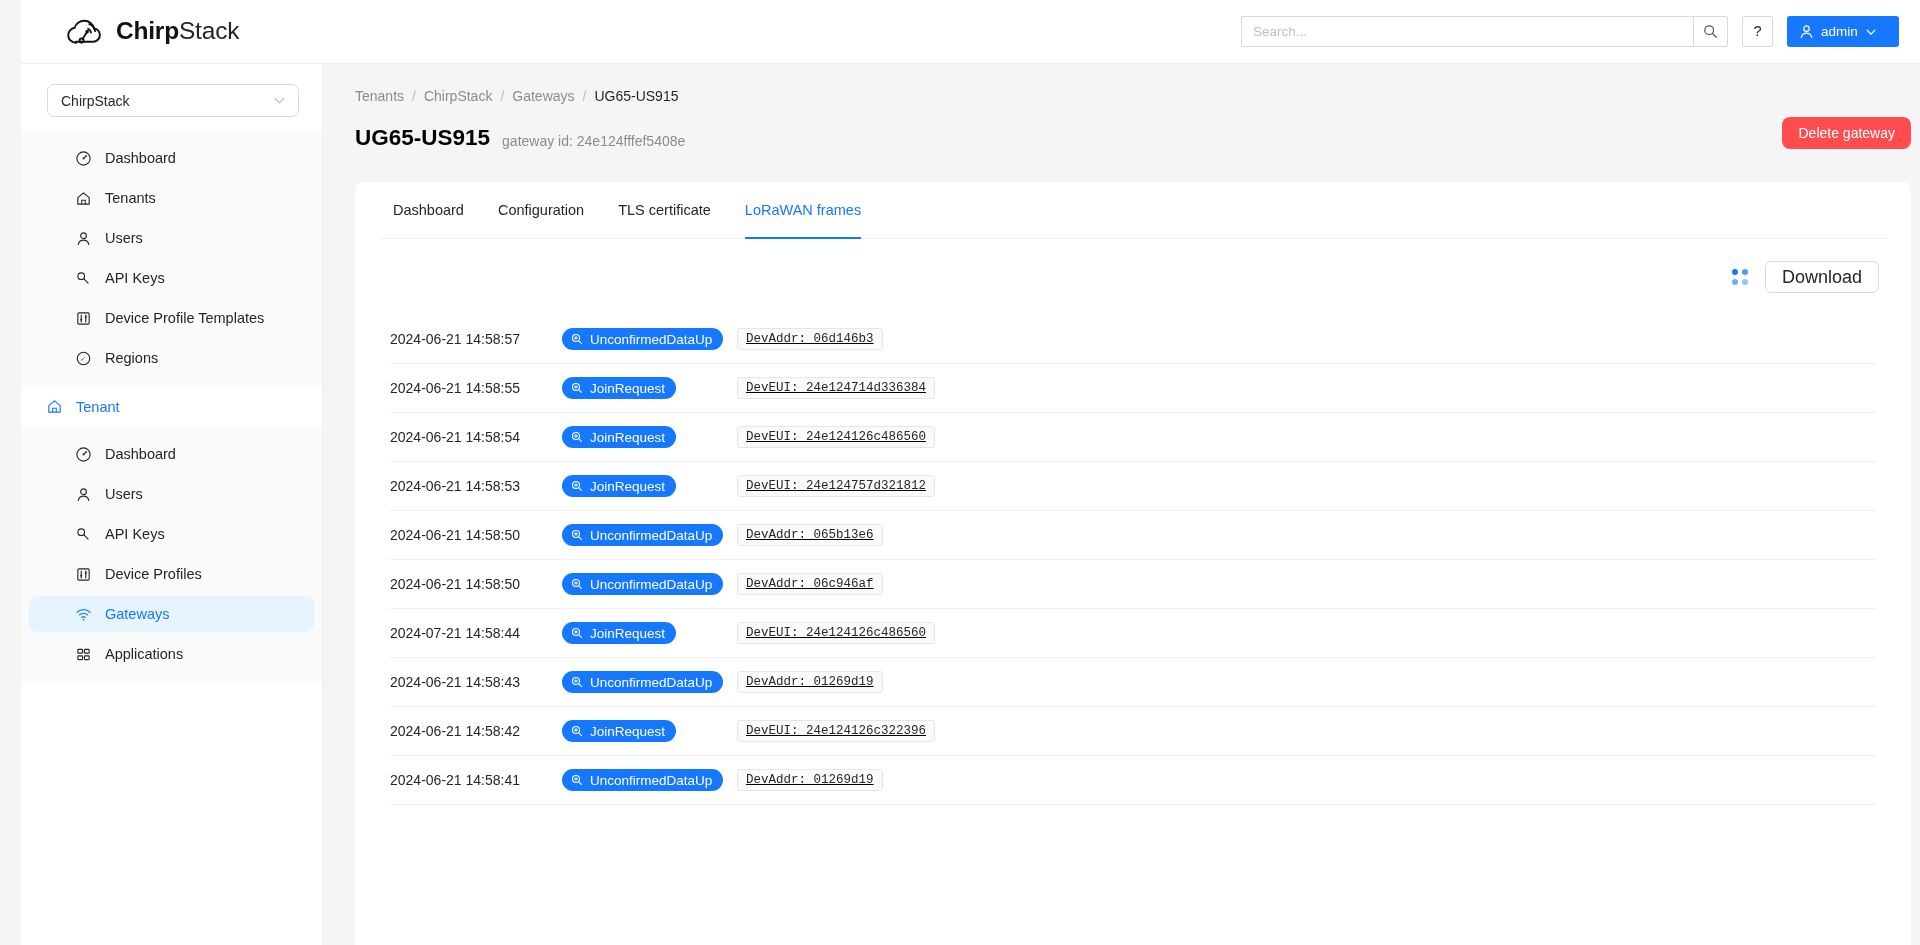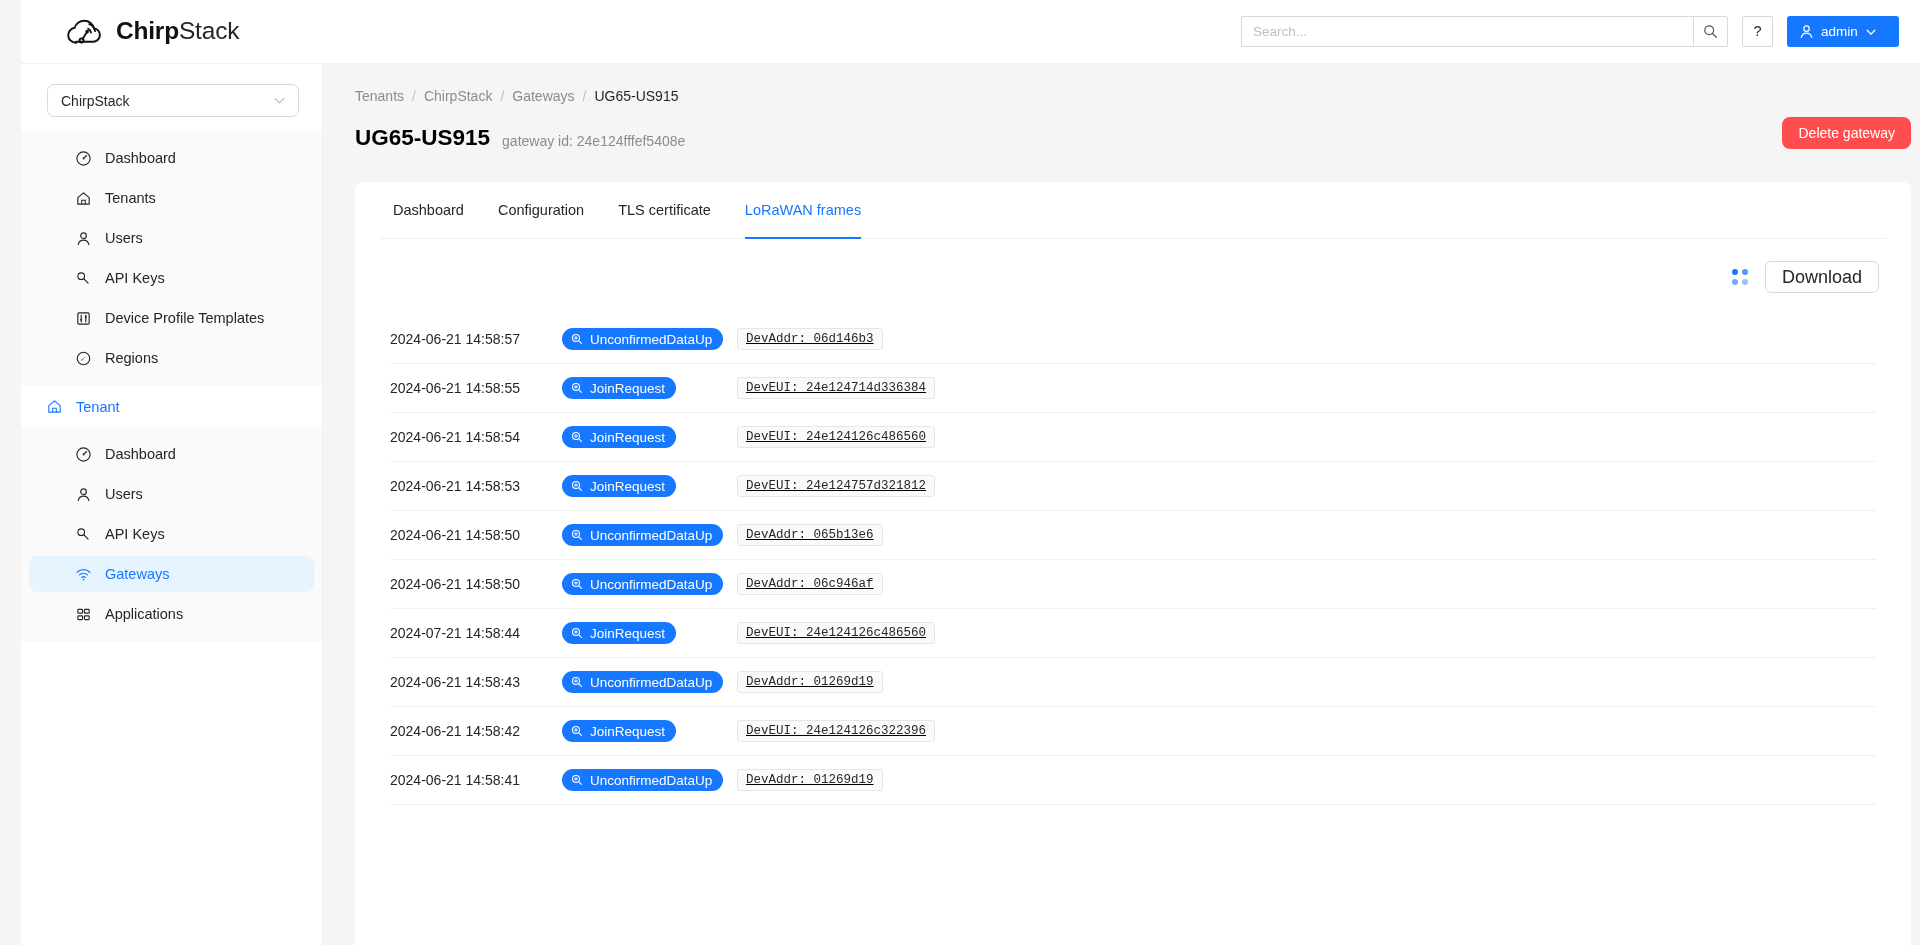--- a/index.html
+++ b/index.html
@@ -356,20 +356,31 @@
           </div>
           <div class="menu-item">
             <span class="ico">
               <svg width="17" height="17" viewBox="0 0 18 18">
                   <circle cx="6.6" cy="6.6" r="3.5" fill="none" stroke="#262626" stroke-width="1.2"></circle>
                   <path d="M9.2 9.2l4.6 4.8" stroke="#262626" stroke-width="1.2" stroke-linecap="round"></path>
                 </svg>
             </span>
             <span>API Keys</span>
           </div>
+          <div class="menu-item">
+            <span class="ico">
+              <svg width="17" height="17" viewBox="0 0 18 18">
+                  <rect x="3" y="3" width="12" height="12" rx="1.2" fill="none" stroke="#262626" stroke-width="1.2"></rect>
+                  <path d="M6.6 5.4v7.2M11.4 5.4v7.2" stroke="#262626" stroke-width="1.2" stroke-linecap="round"></path>
+                  <circle cx="6.6" cy="10.4" r="1.1" fill="#262626"></circle>
+                  <circle cx="11.4" cy="7.4" r="1.1" fill="#262626"></circle>
+                </svg>
+            </span>
+            <span>Device Profiles</span>
+          </div>
           <div class="menu-item selected">
             <span class="ico">
               <svg width="17" height="17" viewBox="0 0 18 18">
                 <path d="M2.2 6.6a10 10 0 0113.6 0" fill="none" stroke="#1677ff" stroke-width="1.3" stroke-linecap="round"></path>
                 <path d="M4.7 9.4a6.4 6.4 0 018.6 0" fill="none" stroke="#1677ff" stroke-width="1.3" stroke-linecap="round"></path>
                 <path d="M7.1 12.1a2.9 2.9 0 013.8 0" fill="none" stroke="#1677ff" stroke-width="1.3" stroke-linecap="round"></path>
                 <circle cx="9" cy="14.4" r="1" fill="#1677ff"></circle>
               </svg>
             </span>
             <span>Gateways</span>

